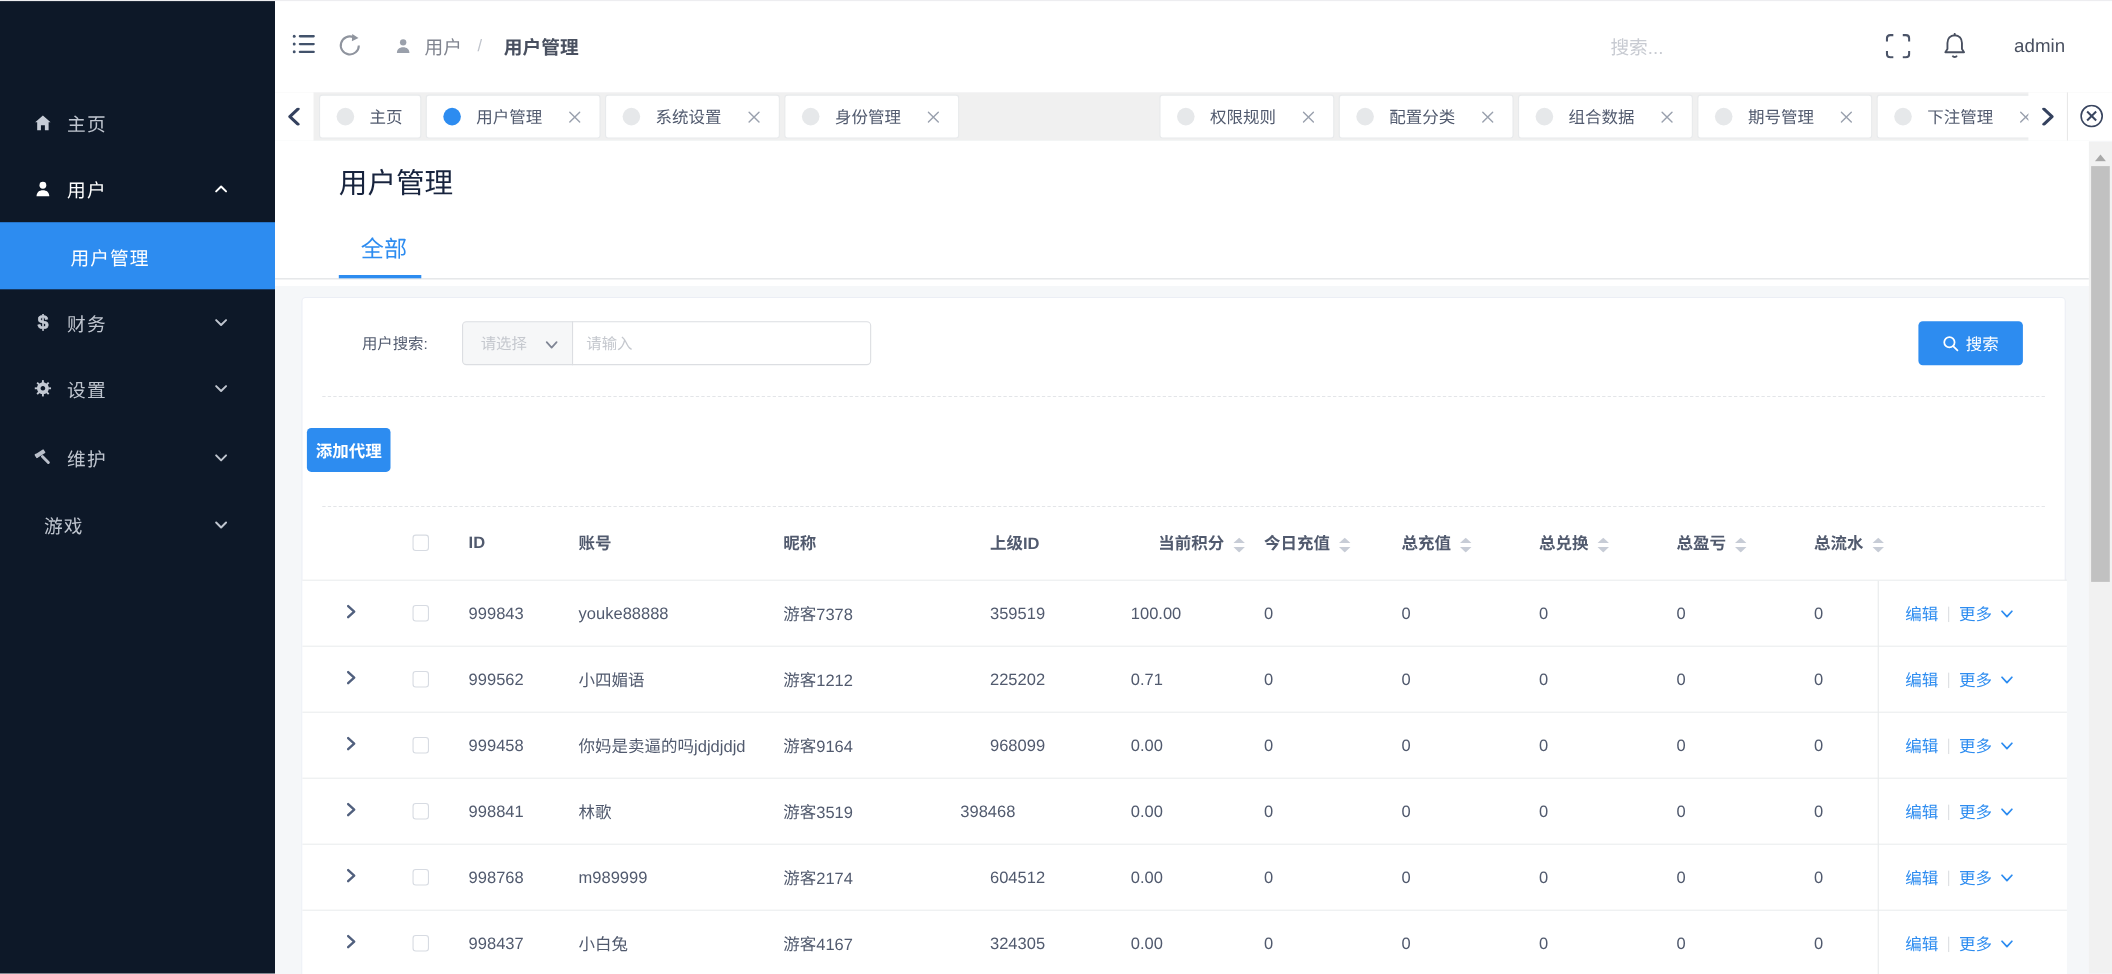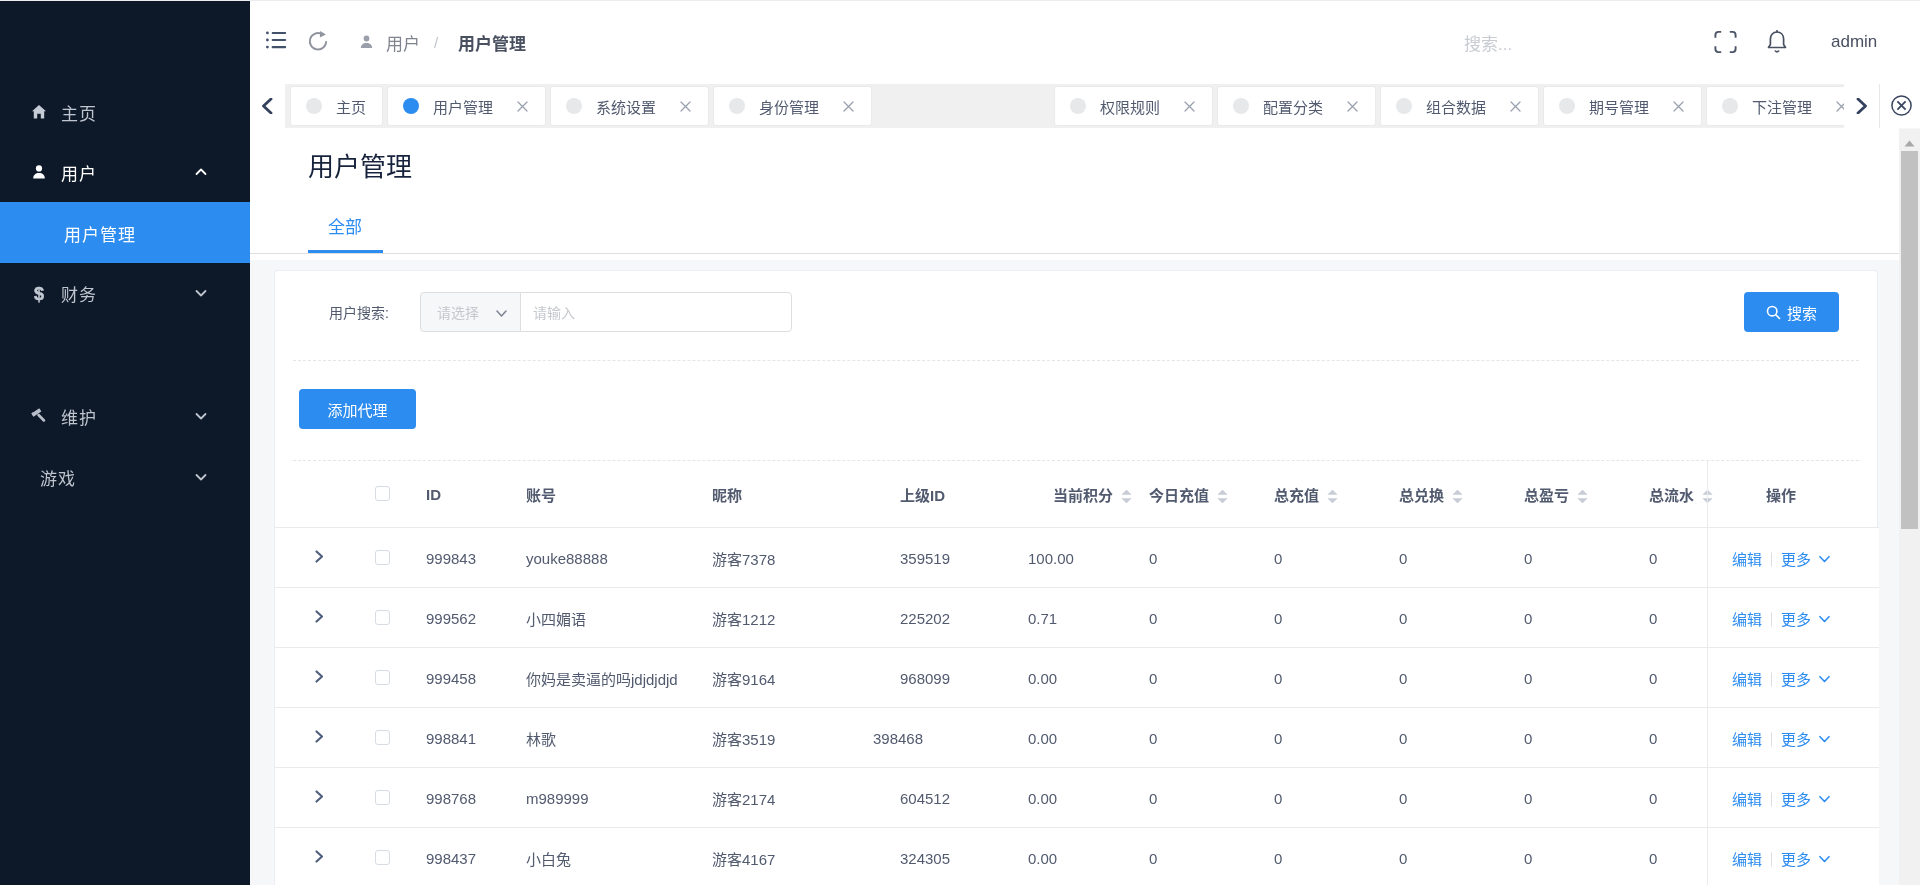--- a/index.html
+++ b/index.html
@@ -33,34 +33,34 @@
 .dot { width:16px; height:16px; border-radius:50%; background:#e6e8ea; margin-left:15px; }
 .dot.blue { background:#2d8cf0; }
 .tab .ttl { margin-left:14px; }
 .tab .tx { margin-left:24px; }
 
 
 #content { position:absolute; left:250px; top:128px; width:1649px; height:757px; background:#f5f7f9; }
 #pagehead { position:absolute; left:0; top:0; width:1649px; height:132px; background:#fff; }
 #phborder { position:absolute; left:0; top:125px; width:1649px; height:1px; background:#dcdee2; }
 #pagehead h1 { position:absolute; left:58px; top:18px; font-size:26px; font-weight:400; color:#17233d; }
-#tab-all { position:absolute; left:78px; top:89px; line-height:22px; font-size:17px; color:#2d8cf0; }
+#tab-all { position:absolute; left:78px; top:89px; line-height:22px; font-size:21px; color:#2d8cf0; }
 #inkbar { position:absolute; left:58px; top:122px; width:75px; height:3px; background:#2d8cf0; }
 
 #card { position:absolute; left:24px; top:142px; width:1604px; height:780px; background:#fff; border:1px solid #ebeef5; border-radius:4px; }
 .dash { position:absolute; left:18px; width:1566px; border-top:1px dashed #e3e5e8; }
 #lbl-search { position:absolute; left:54px; top:31px; font-size:14px; color:#515a6e; white-space:nowrap; }
 #sel { position:absolute; left:145px; top:21px; width:101px; height:40px; background:#f6f7f8; border:1px solid #dcdee2; border-radius:4px 0 0 4px; }
 #sel .ph { position:absolute; left:16px; top:50%; transform:translateY(-50%); font-size:14px; color:#c5c8ce; }
 #inp { position:absolute; left:245px; top:21px; width:272px; height:40px; background:#fff; border:1px solid #dcdee2; border-radius:0 4px 4px 0; }
 #inp .ph { position:absolute; left:12px; top:50%; transform:translateY(-50%); font-size:14px; color:#c5c8ce; }
 .btn { position:absolute; background:#2d8cf0; border-radius:4px; color:#fff; font-size:15px;
   display:flex; align-items:center; justify-content:center; }
 #btn-search { left:1469px; top:21px; width:95px; height:40px; }
-#btn-add { left:24px; top:118px; width:117px; height:40px; }
+#btn-add { left:4px; top:118px; width:76px; height:40px;font-weight:bold; }
 
 
 #thead { position:absolute; left:0; top:189px; width:1604px; height:68px; border-bottom:1px solid #e8eaec; }
 .hc { position:absolute; top:50%; transform:translateY(-50%); font-size:15px; color:#515a6e; white-space:nowrap; }
 .ht { font-weight:bold; }
 .hc[style*="top:26px"] { transform:none; }
 #opshead { position:absolute; left:1432px; top:0; width:172px; height:68px; border-left:1px solid #e8eaec; }
 #opshead .t { position:absolute; left:58px; top:50%; transform:translateY(-50%); font-size:15px; font-weight:bold; color:#515a6e; }
 .trow { position:absolute; left:0; width:1604px; height:60px; border-bottom:1px solid #e8eaec; background:#fff; }
 .rc { position:absolute; top:50%; transform:translateY(-50%); font-size:15px; color:#515a6e; white-space:nowrap; }
@@ -97,20 +97,39 @@
       </svg>
   </div>
   <div class="sub-active" style="top:202px">
       <span class="mtx">用户管理</span>
     </div>
   <div class="mitem" style="top:263px">
     <svg class="mic" viewBox="0 0 16 16" style="overflow:visible">
         <text x="8" y="14.5" text-anchor="middle" font-size="18" font-weight="bold" fill="#c3c9d3" stroke="#c3c9d3" stroke-width="0.5" font-family="Liberation Sans">$</text>
       </svg>
     <span class="mtx">财务</span>
+    <svg class="chev" width="14" height="14" viewBox="0 0 14 14">
+        <path d="M2.5 5 L7 9.5 L11.5 5" fill="none" stroke="#bfc5cf" stroke-width="1.8" stroke-linecap="round" stroke-linejoin="round"></path>
+      </svg>
+  </div>
+  <div class="mitem" style="top:323px">
+    <svg class="mic" viewBox="0 0 16 16">
+        <g fill="#c3c9d3">
+          <path fill-rule="evenodd" d="M8 2.6 a5.4 5.4 0 1 0 0.001 0 Z M8 5.9 a2.1 2.1 0 1 1 -0.001 0 Z"></path>
+          <rect x="7.15" y="0.6" width="1.7" height="2.6" transform="rotate(0 8 8)"></rect>
+          <rect x="7.15" y="0.6" width="1.7" height="2.6" transform="rotate(45 8 8)"></rect>
+          <rect x="7.15" y="0.6" width="1.7" height="2.6" transform="rotate(90 8 8)"></rect>
+          <rect x="7.15" y="0.6" width="1.7" height="2.6" transform="rotate(135 8 8)"></rect>
+          <rect x="7.15" y="0.6" width="1.7" height="2.6" transform="rotate(180 8 8)"></rect>
+          <rect x="7.15" y="0.6" width="1.7" height="2.6" transform="rotate(225 8 8)"></rect>
+          <rect x="7.15" y="0.6" width="1.7" height="2.6" transform="rotate(270 8 8)"></rect>
+          <rect x="7.15" y="0.6" width="1.7" height="2.6" transform="rotate(315 8 8)"></rect>
+        </g>
+      </svg>
+    <span class="mtx">设置</span>
     <svg class="chev" width="14" height="14" viewBox="0 0 14 14">
         <path d="M2.5 5 L7 9.5 L11.5 5" fill="none" stroke="#bfc5cf" stroke-width="1.8" stroke-linecap="round" stroke-linejoin="round"></path>
       </svg>
   </div>
   <div class="mitem" style="top:447px">
     <span class="mtx" style="left:40px">游戏</span>
     <svg class="chev" width="14" height="14" viewBox="0 0 14 14">
         <path d="M2.5 5 L7 9.5 L11.5 5" fill="none" stroke="#bfc5cf" stroke-width="1.8" stroke-linecap="round" stroke-linejoin="round"></path>
       </svg>
   </div>
@@ -286,23 +305,20 @@
             <path d="M5.5 13.7 L10.7 8.8 L0.3 8.8 Z" fill="#c7ccd6"></path>
           </svg></div>
     <div class="hc ht" style="left:1249px">总盈亏&nbsp;<svg width="11" height="14" viewBox="0 0 11 14" style="vertical-align:middle;margin-left:4px">
             <path d="M5.5 0.3 L10.7 5.2 L0.3 5.2 Z" fill="#c7ccd6"></path>
             <path d="M5.5 13.7 L10.7 8.8 L0.3 8.8 Z" fill="#c7ccd6"></path>
           </svg></div>
     <div class="hc ht" style="left:1374px">总流水&nbsp;<svg width="11" height="14" viewBox="0 0 11 14" style="vertical-align:middle;margin-left:4px">
             <path d="M5.5 0.3 L10.7 5.2 L0.3 5.2 Z" fill="#c7ccd6"></path>
             <path d="M5.5 13.7 L10.7 8.8 L0.3 8.8 Z" fill="#c7ccd6"></path>
           </svg></div>
-      <div id="opshead">
-          <span class="t">操作</span>
-        </div>
     </div>
     <div class="trow" style="top:257px">
       <div class="rc arr" style="left:37px"><svg width="14" height="14" viewBox="0 0 14 14">
             <path d="M4.5 2 L10 7 L4.5 12" fill="none" stroke="#51607e" stroke-width="2.2" stroke-linecap="round" stroke-linejoin="round"></path>
           </svg></div>
       <div class="rc" style="left:100px;top:22px"><span class="cb"></span></div>
       <div class="rc" style="left:151px">999843</div>
       <div class="rc" style="left:251px">youke88888</div>
       <div class="rc" style="left:437px">游客7378</div>
       <div class="rc" style="left:625px">359519</div>

